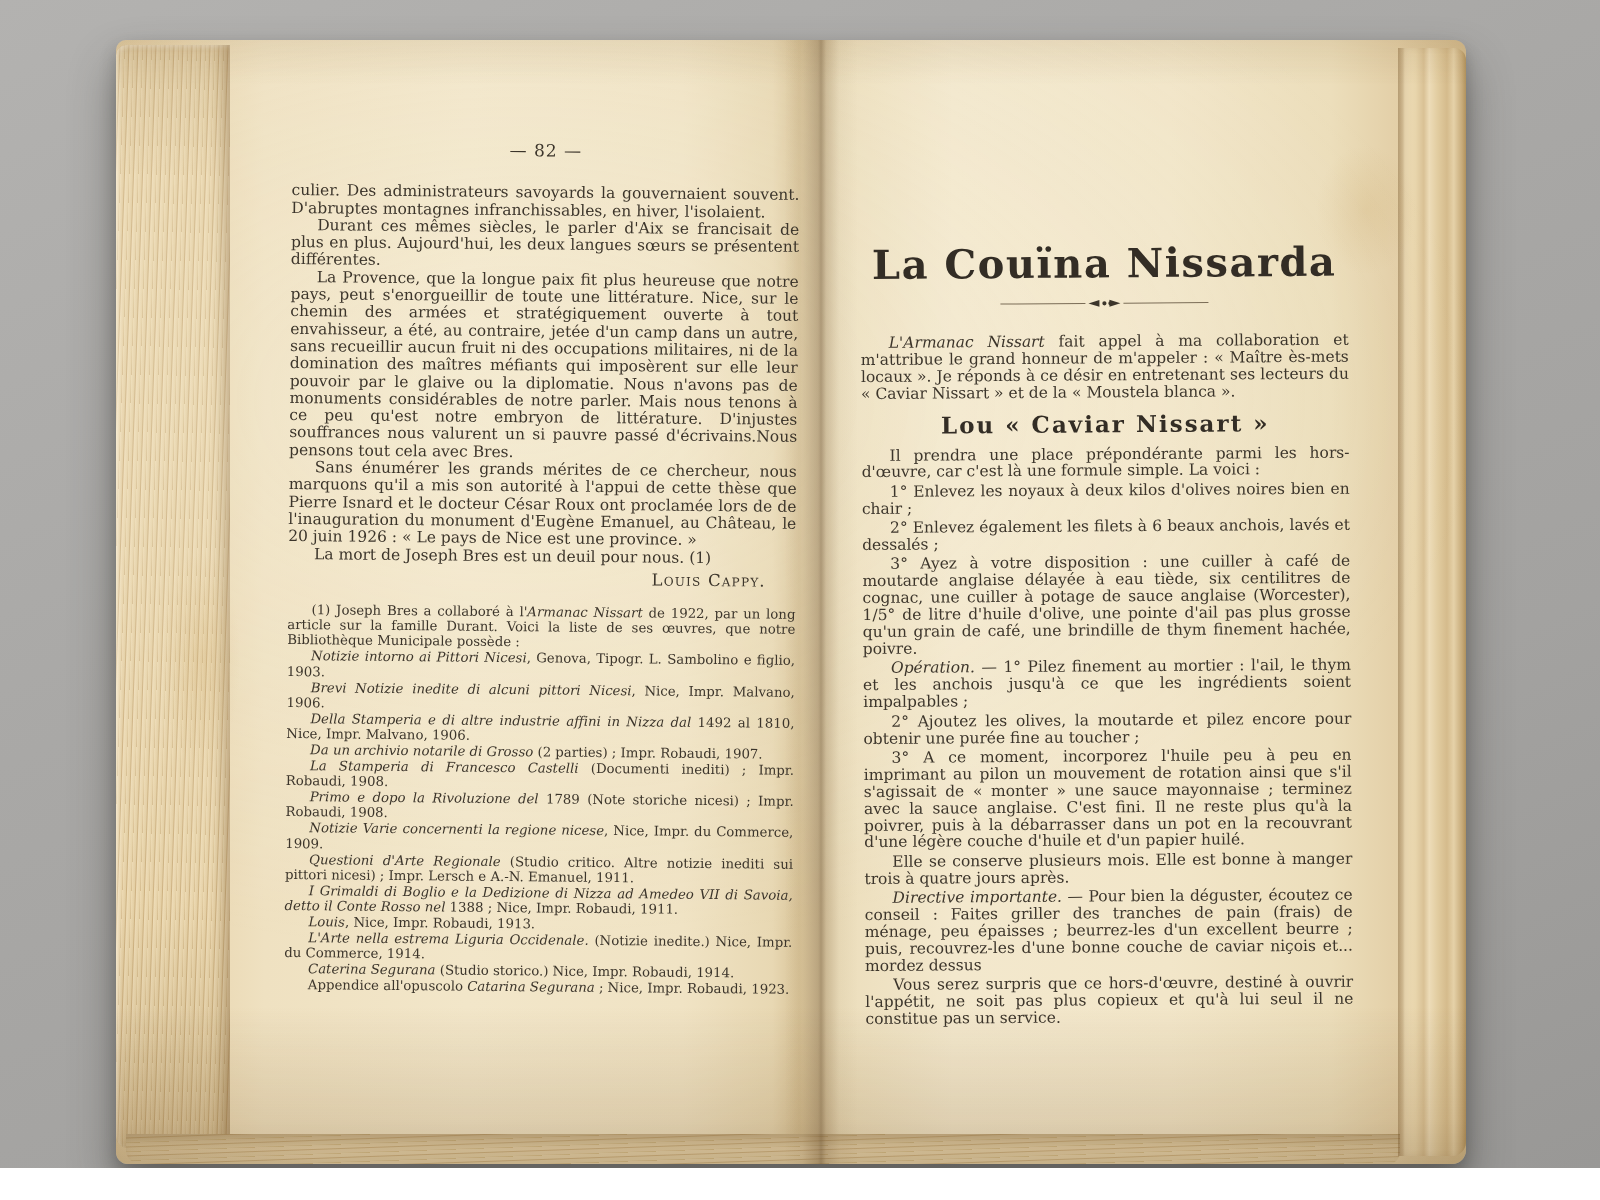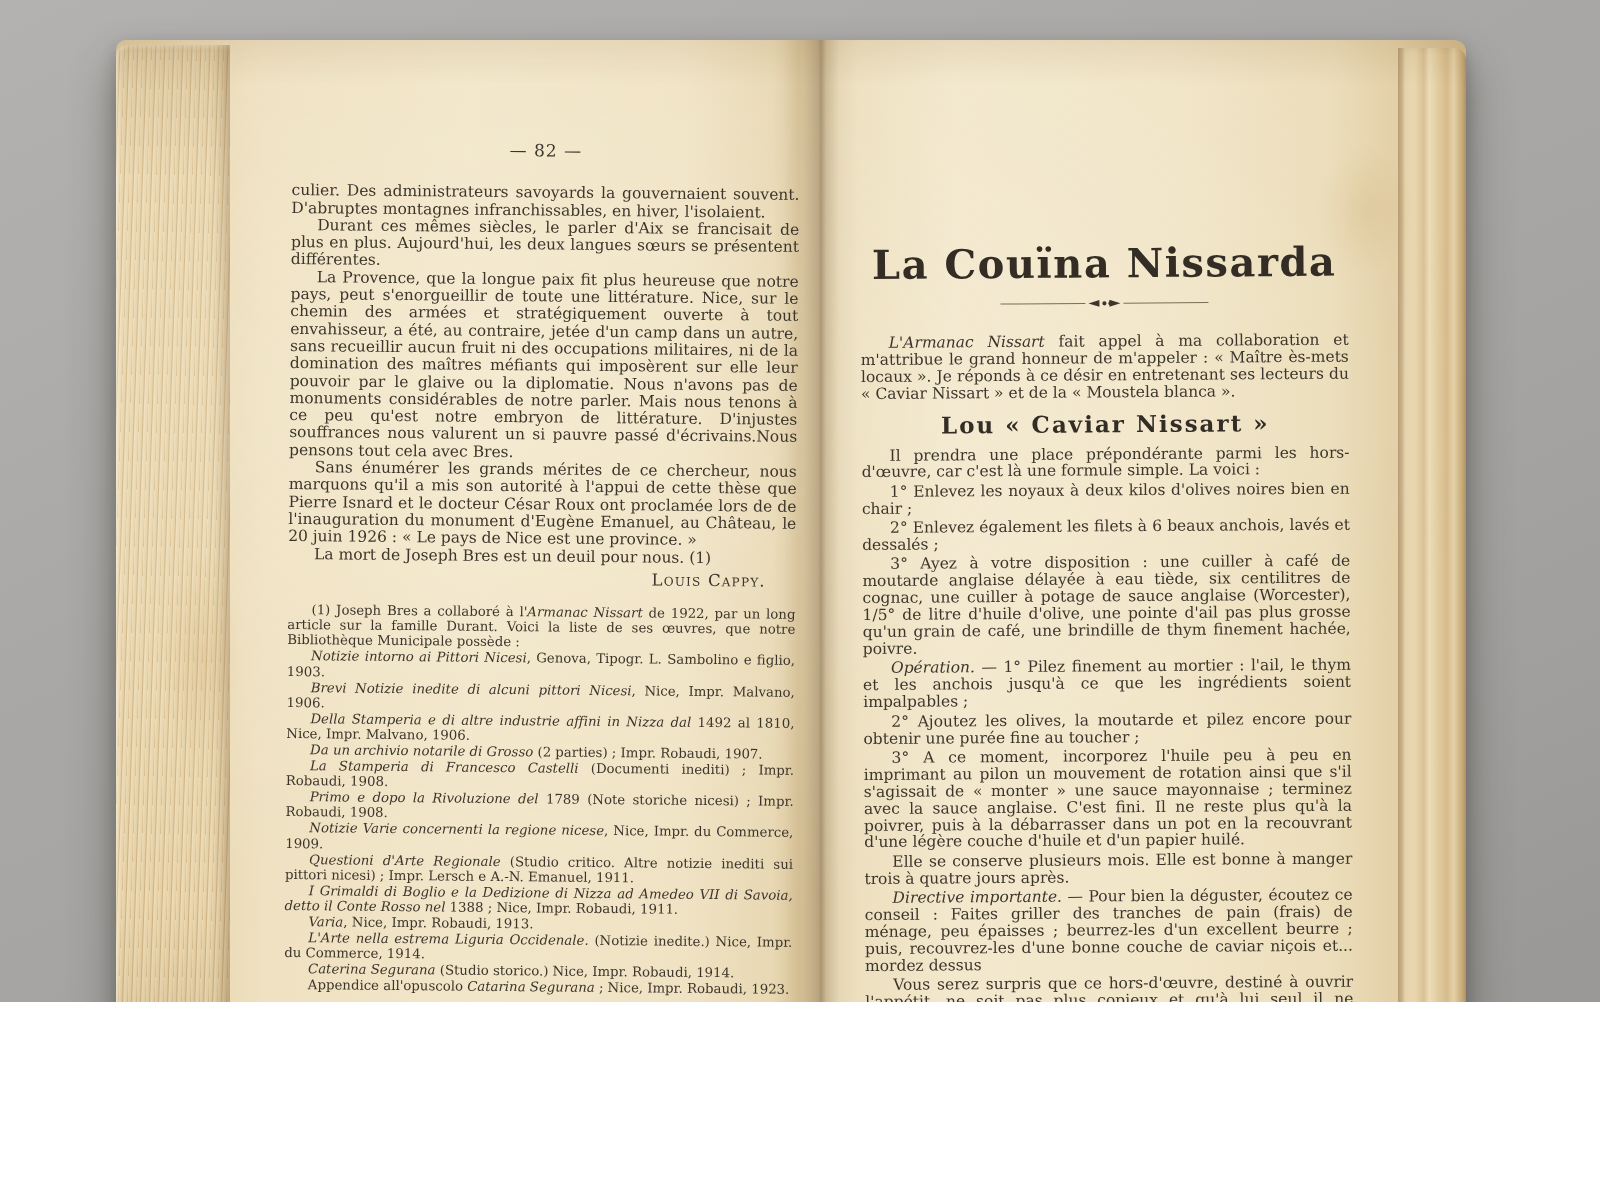--- a/index.html
+++ b/index.html
@@ -1,21 +1,21 @@
 <!DOCTYPE html>
 <html><head>
 <meta charset="utf-8">
 <style>
   html,body{margin:0;padding:0;}
   body{
     width:1600px;height:1200px;overflow:hidden;
     font-family:"DejaVu Serif","Liberation Serif",serif;
   }
   .scene{
-    position:relative;width:1600px;height:1002px;
+    position:relative;width:1600px;height:1168px;
     background:linear-gradient(155deg,#b3b2b0 0%,#a9a8a6 40%,#a3a2a0 70%,#999896 100%);
     overflow:hidden;
     text-decoration:underline;
   }
   
   .book{
     position:absolute;left:116px;top:40px;width:1350px;height:1124px;
     border-radius:10px 12px 14px 12px;
     background:
       linear-gradient(90deg,
@@ -135,21 +135,21 @@
 
         <p><span></span><span class="it">Notizie intorno ai Pittori Nicesi</span><span>, Genova, Tipogr. L. Sambolino e figlio, 1903.</span></p>
         <p><span></span><span class="it">Brevi Notizie inedite di alcuni pittori Nicesi</span><span>, Nice, Impr. Malvano, 1906.</span></p>
         <p><span></span><span class="it">Della Stamperia e di altre industrie affini in Nizza dal</span><span> 1492 al 1810, Nice, Impr. Malvano, 1906.</span></p>
         <p><span></span><span class="it">Da un archivio notarile di Grosso</span><span> (2 parties) ; Impr. Robaudi, 1907.</span></p>
         <p><span></span><span class="it">La Stamperia di Francesco Castelli</span><span> (Documenti inediti) ; Impr. Robaudi, 1908.</span></p>
         <p><span></span><span class="it">Primo e dopo la Rivoluzione del</span><span> 1789 (Note storiche nicesi) ; Impr. Robaudi, 1908.</span></p>
         <p><span></span><span class="it">Notizie Varie concernenti la regione nicese</span><span>, Nice, Impr. du Commerce, 1909.</span></p>
         <p><span></span><span class="it">Questioni d'Arte Regionale</span><span> (Studio critico. Altre notizie inediti sui pittori nicesi) ; Impr. Lersch e A.-N. Emanuel, 1911.</span></p>
         <p><span></span><span class="it">I Grimaldi di Boglio e la Dedizione di Nizza ad Amedeo VII di Savoia, detto il Conte Rosso nel</span><span> 1388 ; Nice, Impr. Robaudi, 1911.</span></p>
-        <p><span></span><span class="it">Varia</span><span>, Nice, Impr. Robaudi, 1913.</span></p>
+        <p><span></span><span class="it">Louis</span><span>, Nice, Impr. Robaudi, 1913.</span></p>
         <p><span></span><span class="it">L'Arte nella estrema Liguria Occidenale.</span><span> (Notizie inedite.) Nice, Impr. du Commerce, 1914.</span></p>
         <p><span></span><span class="it">Caterina Segurana</span><span> (Studio storico.) Nice, Impr. Robaudi, 1914.</span></p>
         <p><span>Appendice all'opuscolo </span><span class="it">Catarina Segurana</span><span> ; Nice, Impr. Robaudi, 1923.</span></p>
       </div>
     </div>
 
     <div class="right-text">
       <h1 class="rp-title">La Couïna Nissarda</h1>
 
       <svg class="ornament" viewBox="0 0 220 12" xmlns="http://www.w3.org/2000/svg">

